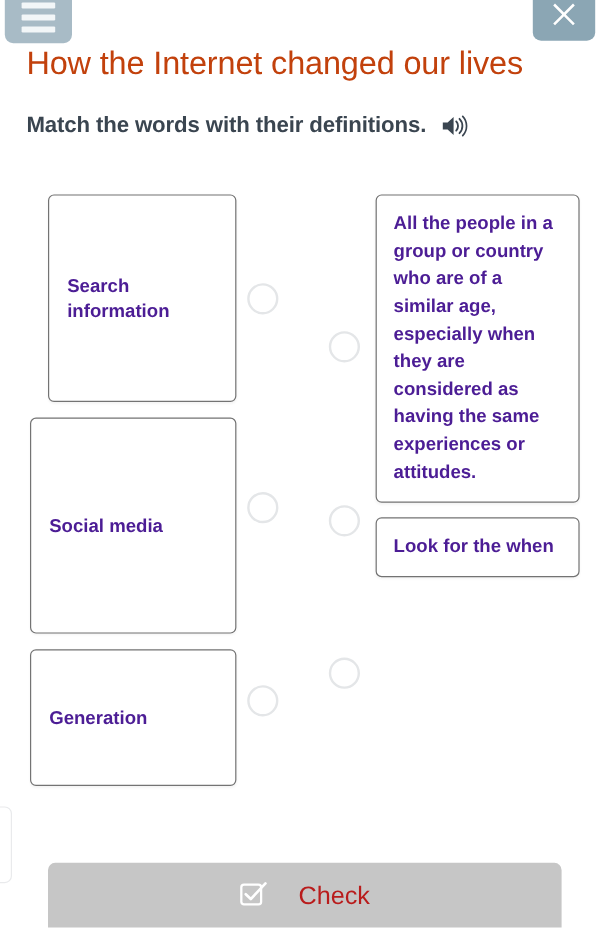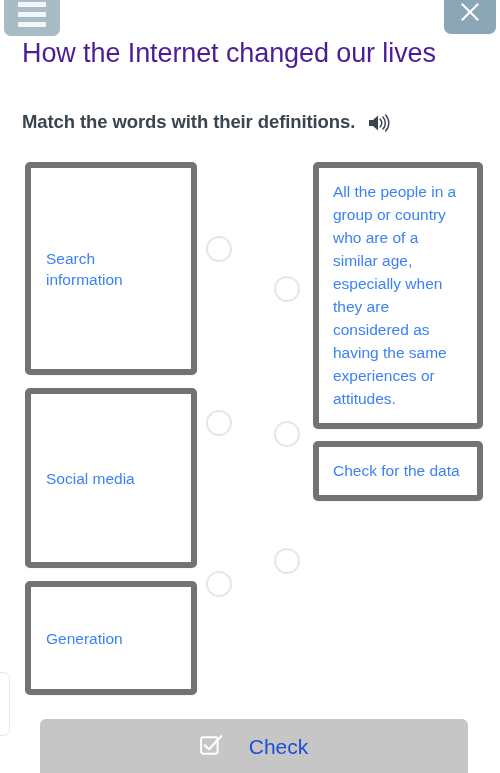--- a/index.html
+++ b/index.html
@@ -65,27 +65,27 @@
   .close-btn svg { display: block; }
 
   
   .page-title {
     position: absolute;
     top: 36px;
     left: 22px;
     right: 10px;
     font-size: 27px;
     line-height: 34px;
-    color: #4c1d95;
+    color: #c2410c;
     font-weight: 400;
     letter-spacing: -0.1px;
   }
   .instruction-row {
     position: absolute;
-    top: 111px;
+    top: 93px;
     left: 22px;
     right: 10px;
     display: flex;
     align-items: center;
     gap: 13px;
   }
   .instruction-text {
     font-size: 18.5px;
     font-weight: bold;
     color: #3a4550;
@@ -109,34 +109,35 @@
   }
   .col-right {
     position: absolute;
     left: 313px;
     top: 0;
     width: 170px;
   }
   .card {
     box-sizing: border-box;
     background: #ffffff;
-    border: 6px solid #737373;
+    border: 1px solid #737373;
     border-radius: 5px;
     box-shadow: 0 1px 2px rgba(0,0,0,0.045);
-    color: #3b82f6;
+    color: #4c1d95;
+    font-weight: bold;
   }
   .word-card {
     display: flex;
     align-items: center;
     padding: 0 15px;
     font-size: 15.5px;
     line-height: 21px;
     margin-bottom: 13px;
   }
-  .word-card.h1 { height: 213px; }
+  .word-card.h1 { height: 173px; margin-left: 15px; }
   .word-card.h2 { height: 180px; }
   .word-card.h3 { height: 114px; }
 
   .def-card {
     padding: 12px 14px 13px 14px;
     font-size: 15.5px;
     line-height: 23px;
     margin-bottom: 12px;
   }
 
@@ -180,21 +181,21 @@
   }
   .check-btn {
     position: absolute;
     left: 40px;
     top: 719px;
     width: 428px;
     height: 55px;
     background: #c6c6c6;
     border: none;
     border-radius: 6px 6px 0 0;
-    color: #1d4ed8;
+    color: #b91c1c;
     font-size: 21px;
     font-family: "Liberation Sans", sans-serif;
     display: flex;
     align-items: center;
     justify-content: center;
     gap: 26px;
     cursor: pointer;
     padding: 0;
   }
   .check-icon { display: block; margin-top: -2px; }
@@ -251,21 +252,21 @@
     <div class="dot dr1"></div>
     <div class="dot dr2"></div>
     <div class="dot dr3"></div>
   </div>
 
   <div class="col-right">
     <div class="card def-card">
       <span>All the people in a group or country who are of a similar age, especially when they are considered as having the same experiences or attitudes.</span>
     </div>
     <div class="card def-card">
-      <span>Check for the data</span>
+      <span>Look for the when</span>
     </div>
   </div>
 </div>
 
 <div class="peek-card"></div>
 
 <button class="check-btn">
   <svg class="check-icon" width="23" height="23" viewBox="0 0 23 23">
     <rect x="1.1" y="3.2" width="16.5" height="16.5" rx="2.2" fill="none" stroke="#ffffff" stroke-width="1.9"></rect>
     <path d="M4.8 11.2 L9.0 15.2 L21.2 2.2" fill="none" stroke="#ffffff" stroke-width="2.2" stroke-linecap="round" stroke-linejoin="round"></path>

